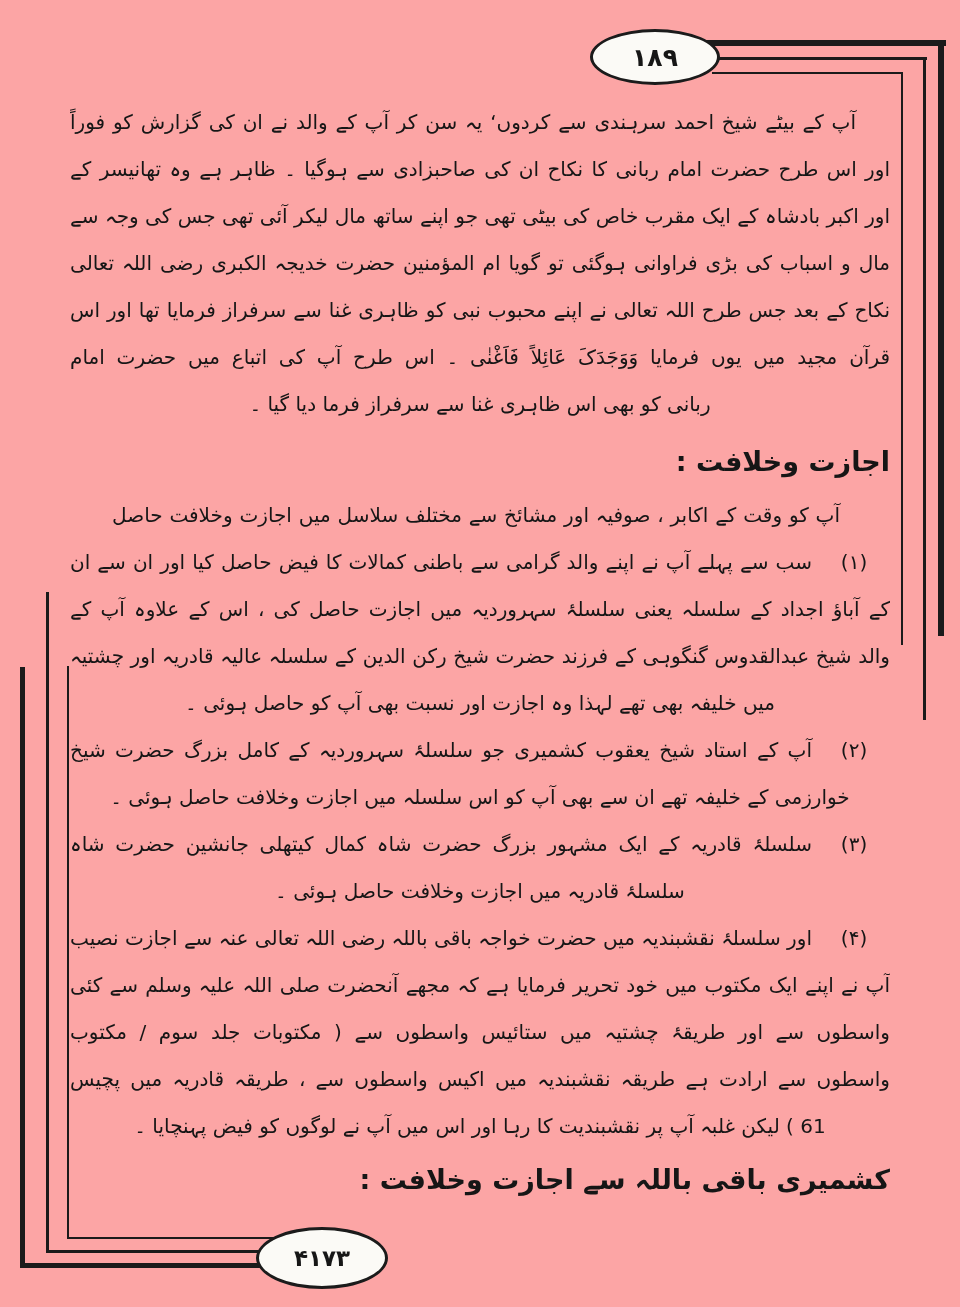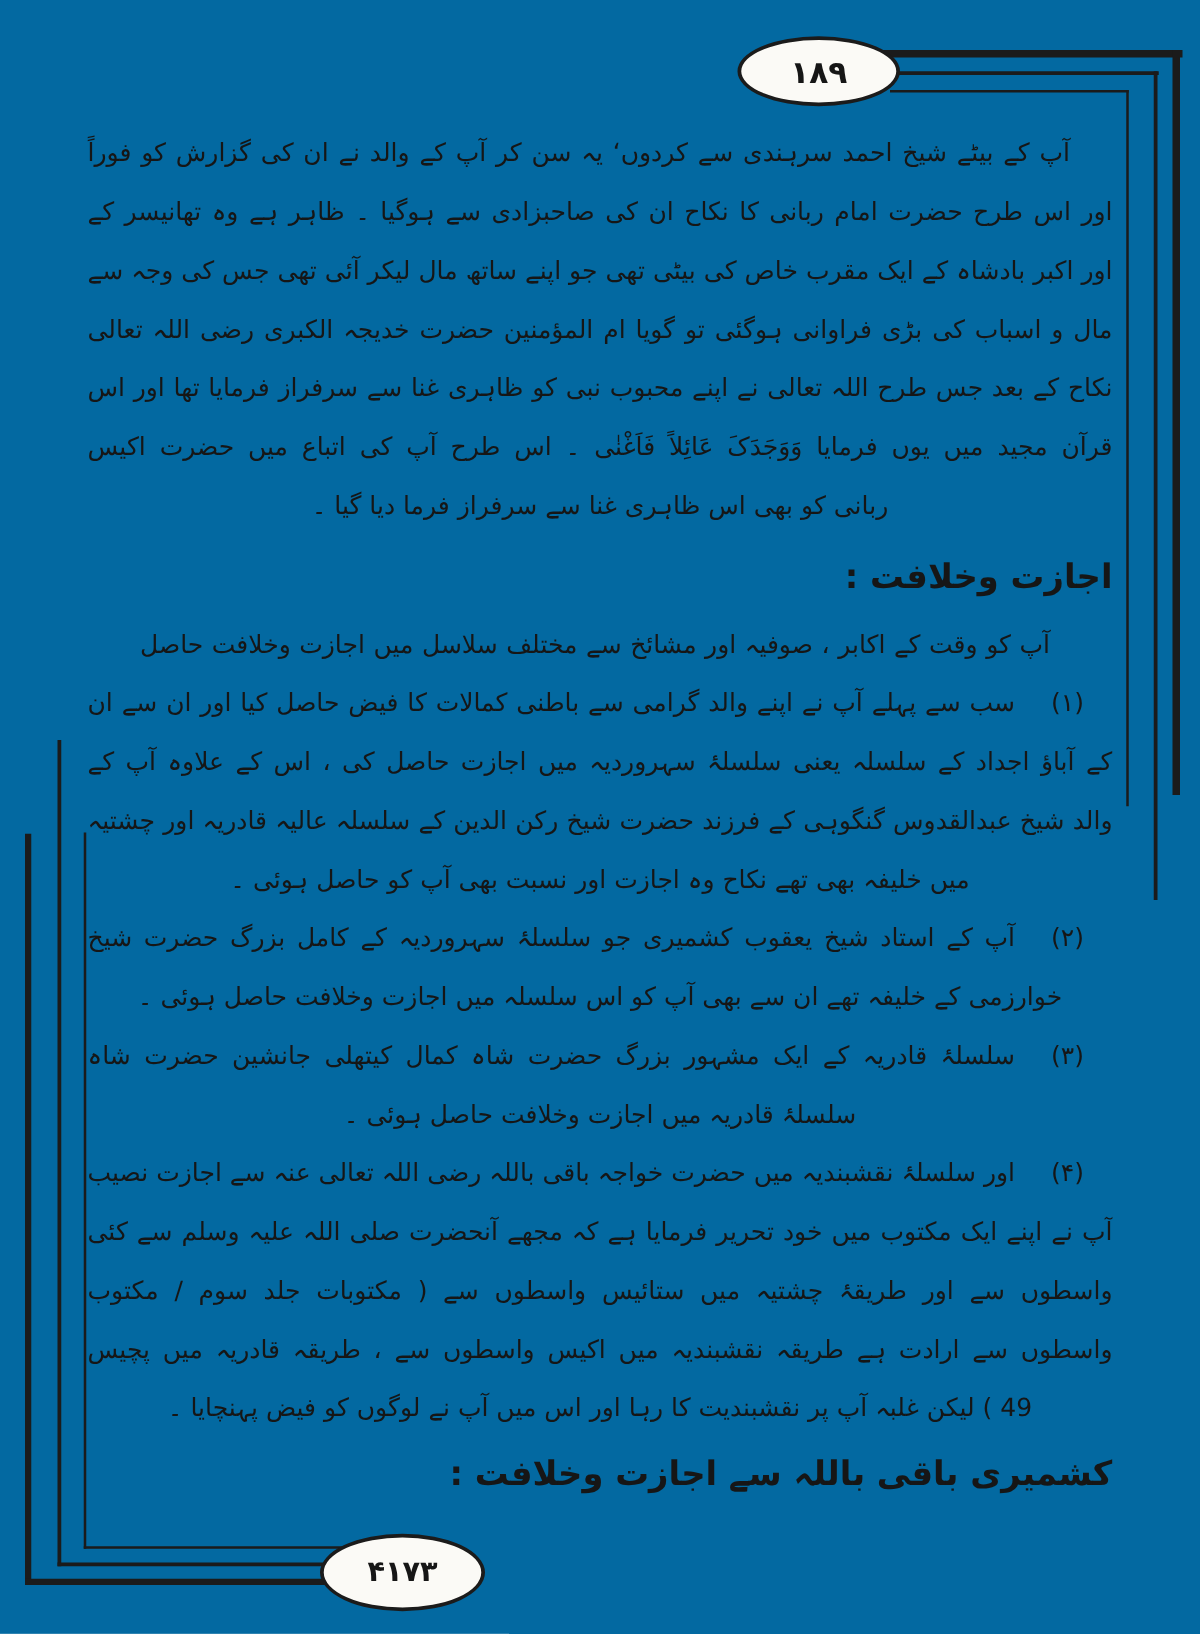--- a/index.html
+++ b/index.html
@@ -5,21 +5,21 @@
   html,body{margin:0;padding:0;}
   body{
     width:960px;height:1307px;
     background:#f6f6f3;
     font-family:"DejaVu Sans", sans-serif;
     position:relative;
     overflow:hidden;
   }
   .page{
     position:absolute;left:0;top:0;width:960px;height:1307px;
-    background:#0369a1;
+    background:#fca5a5;
   }
   
   .rule{position:absolute;background:#1b1b1b;}
   
   .tr-h1{top:40px;left:700px;width:246px;height:6px;}
   .tr-v1{top:40px;left:938px;width:6px;height:596px;}
   .tr-h2{top:57px;left:706px;width:221px;height:3px;}
   .tr-v2{top:57px;left:923px;width:3px;height:663px;}
   .tr-h3{top:72px;left:712px;width:191px;height:2px;}
   .tr-v3{top:72px;left:901px;width:2px;height:573px;}
@@ -96,52 +96,52 @@
     <span>۴۱۷۳</span>
   </div>
 
   <div class="text-col">
 
     <div class="ln p1-first">آپ کے بیٹے شیخ احمد سرہندی سے کردوں‘ یہ سن کر آپ کے والد نے ان کی گزارش کو فوراً قبول فرمالیا</div>
     <div class="ln">اور اس طرح حضرت امام ربانی کا نکاح ان کی صاحبزادی سے ہوگیا ۔ ظاہر ہے وہ تھانیسر کے حاکم</div>
     <div class="ln">اور اکبر بادشاہ کے ایک مقرب خاص کی بیٹی تھی جو اپنے ساتھ مال لیکر آئی تھی جس کی وجہ سے ظاہری</div>
     <div class="ln">مال و اسباب کی بڑی فراوانی ہوگئی تو گویا ام المؤمنین حضرت خدیجہ الکبری رضی اللہ تعالی عنہا سے</div>
     <div class="ln">نکاح کے بعد جس طرح اللہ تعالی نے اپنے محبوب نبی کو ظاہری غنا سے سرفراز فرمایا تھا اور اس کا ذکر</div>
-    <div class="ln">قرآن مجید میں یوں فرمایا وَوَجَدَکَ عَائِلاً فَاَغْنٰی ۔ اس طرح آپ کی اتباع میں حضرت اکیس</div>
+    <div class="ln">قرآن مجید میں یوں فرمایا وَوَجَدَکَ عَائِلاً فَاَغْنٰی ۔ اس طرح آپ کی اتباع میں حضرت امام</div>
     <div class="ln center">ربانی کو بھی اس ظاہری غنا سے سرفراز فرما دیا گیا ۔</div>
 
     <div class="heading">اجازت وخلافت :</div>
 
     <div class="ln intro-ln">آپ کو وقت کے اکابر ، صوفیہ اور مشائخ سے مختلف سلاسل میں اجازت وخلافت حاصل ہوئی :</div>
 
     <div class="item">
       <span class="num">(۱)</span>
       <div class="ln first">سب سے پہلے آپ نے اپنے والد گرامی سے باطنی کمالات کا فیض حاصل کیا اور ان سے ان</div>
       <div class="ln">کے آباؤ اجداد کے سلسلہ یعنی سلسلۂ سہروردیہ میں اجازت حاصل کی ، اس کے علاوہ آپ کے</div>
       <div class="ln">والد شیخ عبدالقدوس گنگوہی کے فرزند حضرت شیخ رکن الدین کے سلسلہ عالیہ قادریہ اور چشتیہ</div>
-      <div class="ln center">میں خلیفہ بھی تھے نکاح وہ اجازت اور نسبت بھی آپ کو حاصل ہوئی ۔</div>
+      <div class="ln center">میں خلیفہ بھی تھے لہذا وہ اجازت اور نسبت بھی آپ کو حاصل ہوئی ۔</div>
     </div>
 
     <div class="item">
       <span class="num">(۲)</span>
       <div class="ln first">آپ کے استاد شیخ یعقوب کشمیری جو سلسلۂ سہروردیہ کے کامل بزرگ حضرت شیخ حسین</div>
       <div class="ln center">خوارزمی کے خلیفہ تھے ان سے بھی آپ کو اس سلسلہ میں اجازت وخلافت حاصل ہوئی ۔</div>
     </div>
 
     <div class="item">
       <span class="num">(۳)</span>
       <div class="ln first">سلسلۂ قادریہ کے ایک مشہور بزرگ حضرت شاہ کمال کیتھلی جانشین حضرت شاہ سکندر سے</div>
       <div class="ln center">سلسلۂ قادریہ میں اجازت وخلافت حاصل ہوئی ۔</div>
     </div>
 
     <div class="item">
       <span class="num">(۴)</span>
       <div class="ln first">اور سلسلۂ نقشبندیہ میں حضرت خواجہ باقی باللہ رضی اللہ تعالی عنہ سے اجازت نصیب ہوئی</div>
       <div class="ln">آپ نے اپنے ایک مکتوب میں خود تحریر فرمایا ہے کہ مجھے آنحضرت صلی اللہ علیہ وسلم سے کئی</div>
       <div class="ln">واسطوں سے اور طریقۂ چشتیہ میں ستائیس واسطوں سے ( مکتوبات جلد سوم / مکتوب</div>
       <div class="ln">واسطوں سے ارادت ہے طریقہ نقشبندیہ میں اکیس واسطوں سے ، طریقہ قادریہ میں پچیس</div>
-      <div class="ln center">49 ) لیکن غلبہ آپ پر نقشبندیت کا رہا اور اس میں آپ نے لوگوں کو فیض پہنچایا ۔</div>
+      <div class="ln center">61 ) لیکن غلبہ آپ پر نقشبندیت کا رہا اور اس میں آپ نے لوگوں کو فیض پہنچایا ۔</div>
     </div>
 
     <div class="heading heading2">کشمیری باقی باللہ سے اجازت وخلافت :</div>
 
   </div>
 </div>
 
 </body></html>

